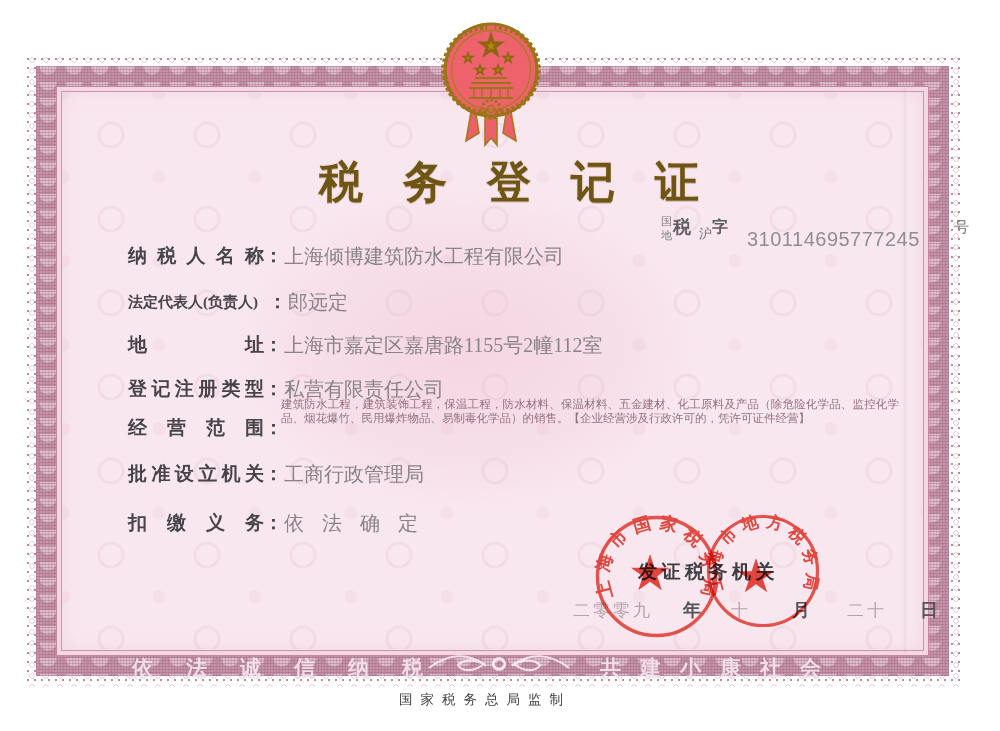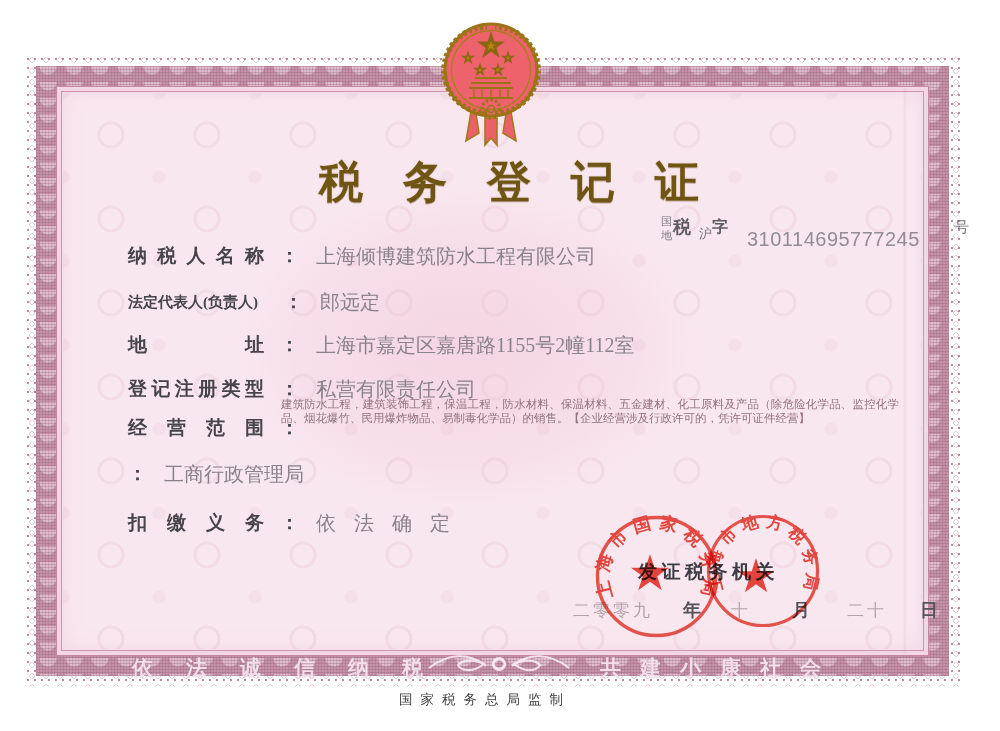--- a/index.html
+++ b/index.html
@@ -64,21 +64,21 @@
   .reg-stack{display:flex;flex-direction:column;font-size:11px;line-height:14px;color:#7c787e;}
   .reg-tax{font-size:18px;font-weight:600;margin:1px 0 0 1px;color:#5f5b62;}
   .reg-region{display:flex;margin-left:8px;}
   .reg-hu{font-size:13px;margin-top:11px;color:#6f6b72;}
   .reg-zi{font-size:16px;margin-top:3px;font-weight:600;color:#5f5b62;}
   .reg-num{font-family:Liberation Sans, sans-serif;font-size:20px;letter-spacing:.5px;
     color:#918d92;margin:14px 0 0 19px;}
   .reg-no{font-size:15px;margin:4px 0 0 34px;color:#6f6b72;}
 
   
-  .row{position:absolute;left:128px;display:flex;align-items:flex-start;white-space:nowrap;gap:16px;}
+  .row{position:absolute;left:128px;display:flex;align-items:flex-start;white-space:nowrap;}
   .lbl{display:inline-block;width:136px;font-size:19px;font-weight:600;color:#46444a;
        line-height:22px;text-align:justify;text-align-last:justify;}
   .lbl.small{font-size:15px;letter-spacing:0;text-align:left;text-align-last:left;width:140px;line-height:23px;}
   .colon{width:16px;text-align:center;font-size:19px;font-weight:600;color:#46444a;line-height:22px;}
   .val{margin-left:4px;font-size:20px;color:#8a8289;line-height:23px;}
   .val.spread{letter-spacing:18px;}
   .scope-note{
     position:absolute;left:281px;top:398px;width:618px;
     font-size:11.5px;line-height:13.5px;color:#93717e;white-space:normal;
     text-align:justify;
@@ -181,20 +181,21 @@
     <span class="lbl">登记注册类型</span>
     <span class="colon">：</span>
     <span class="val">私营有限责任公司</span>
   </div>
   <div class="scope-note">建筑防水工程，建筑装饰工程，保温工程，防水材料、保温材料、五金建材、化工原料及产品（除危险化学品、监控化学品、烟花爆竹、民用爆炸物品、易制毒化学品）的销售。【企业经营涉及行政许可的，凭许可证件经营】</div>
   <div class="row" style="top:417px">
     <span class="lbl">经营范围</span>
     <span class="colon">：</span>
   </div>
   <div class="row" style="top:463px">
+    <span class="lbl">批准设立机关</span>
     <span class="colon">：</span>
     <span class="val">工商行政管理局</span>
   </div>
   <div class="row" style="top:512px">
     <span class="lbl">扣缴义务</span>
     <span class="colon">：</span>
     <span class="val spread">依法确定</span>
   </div>
 
   <div class="issuer-caption">发证税务机关</div>

